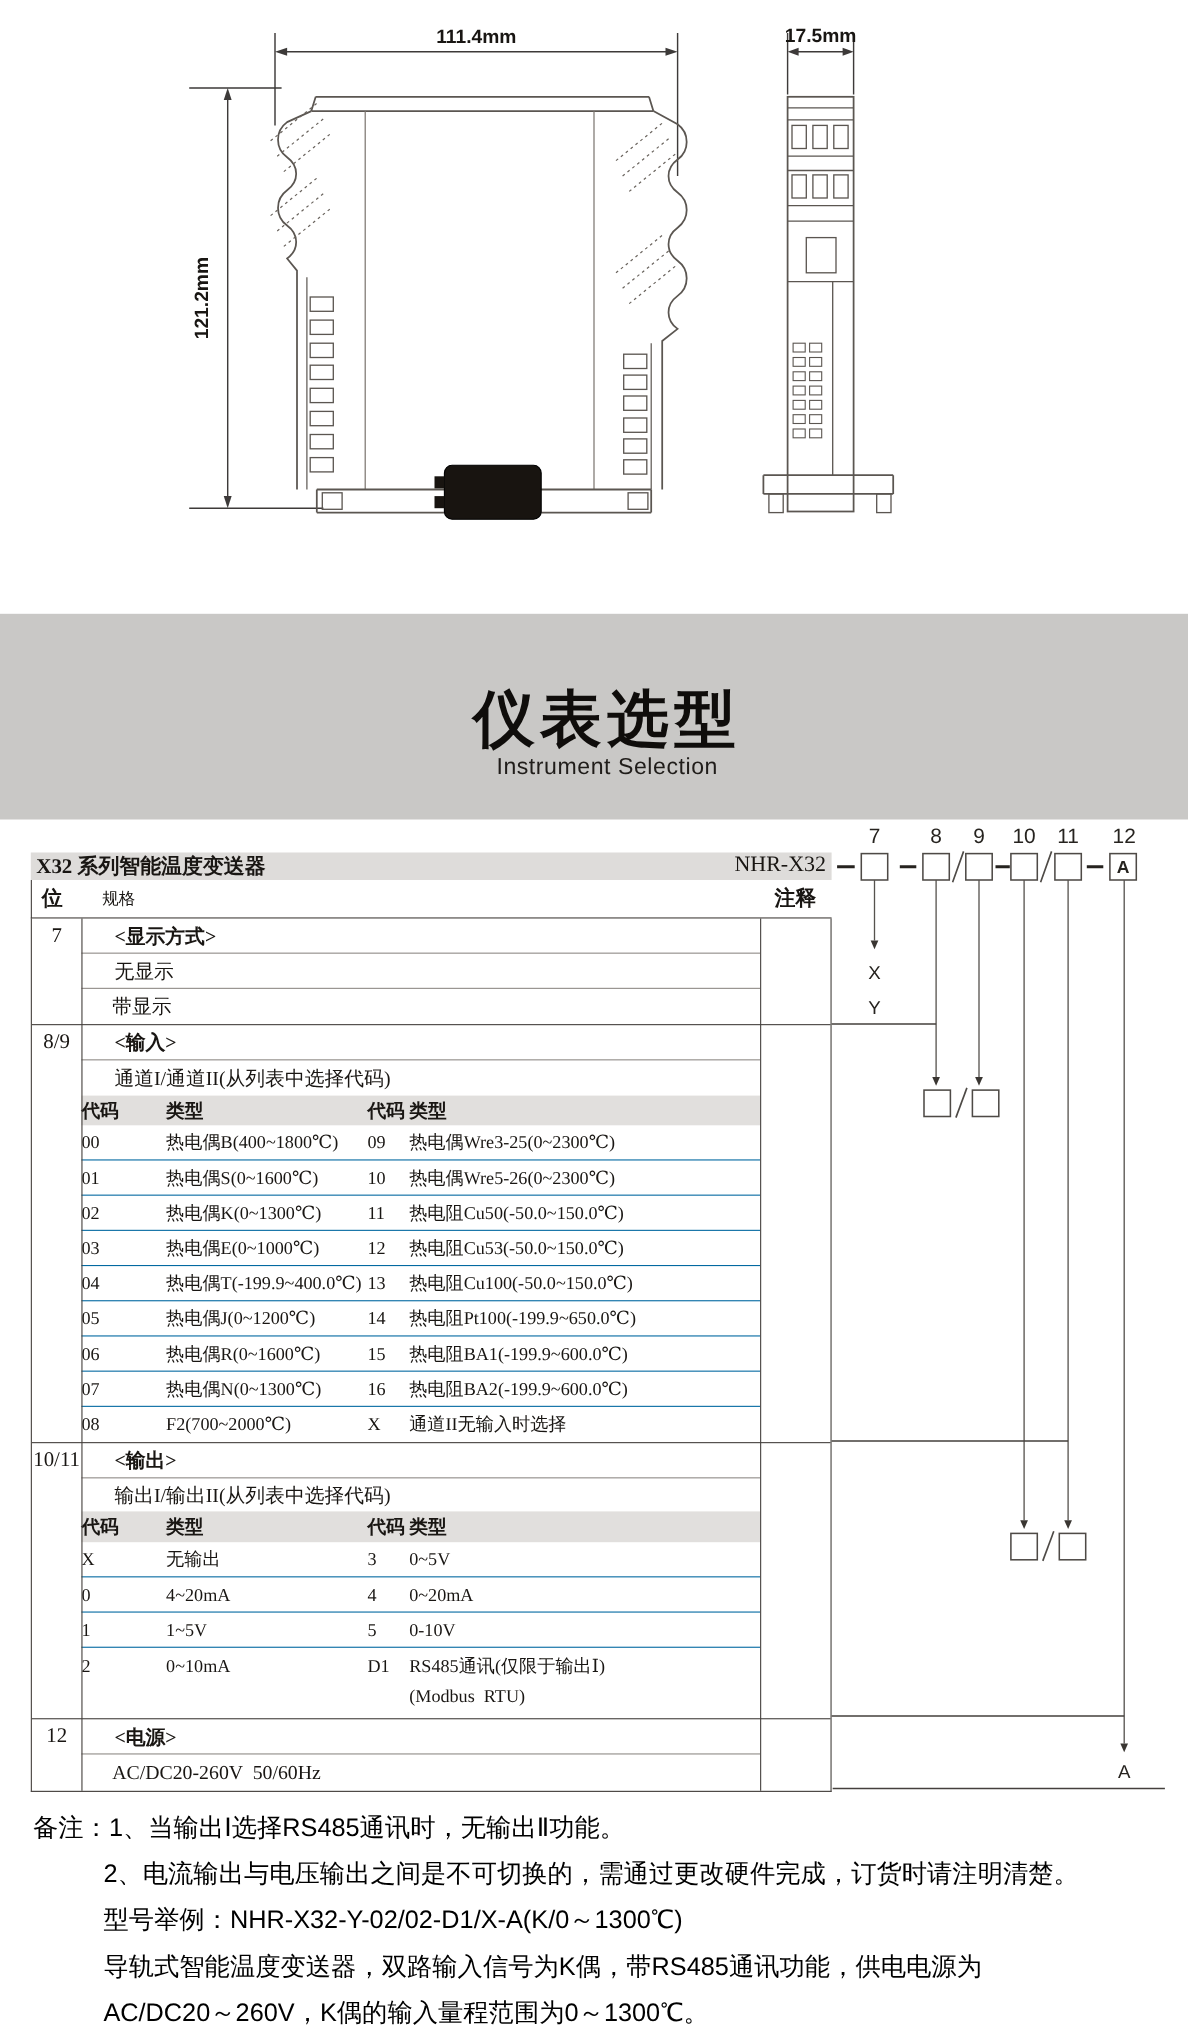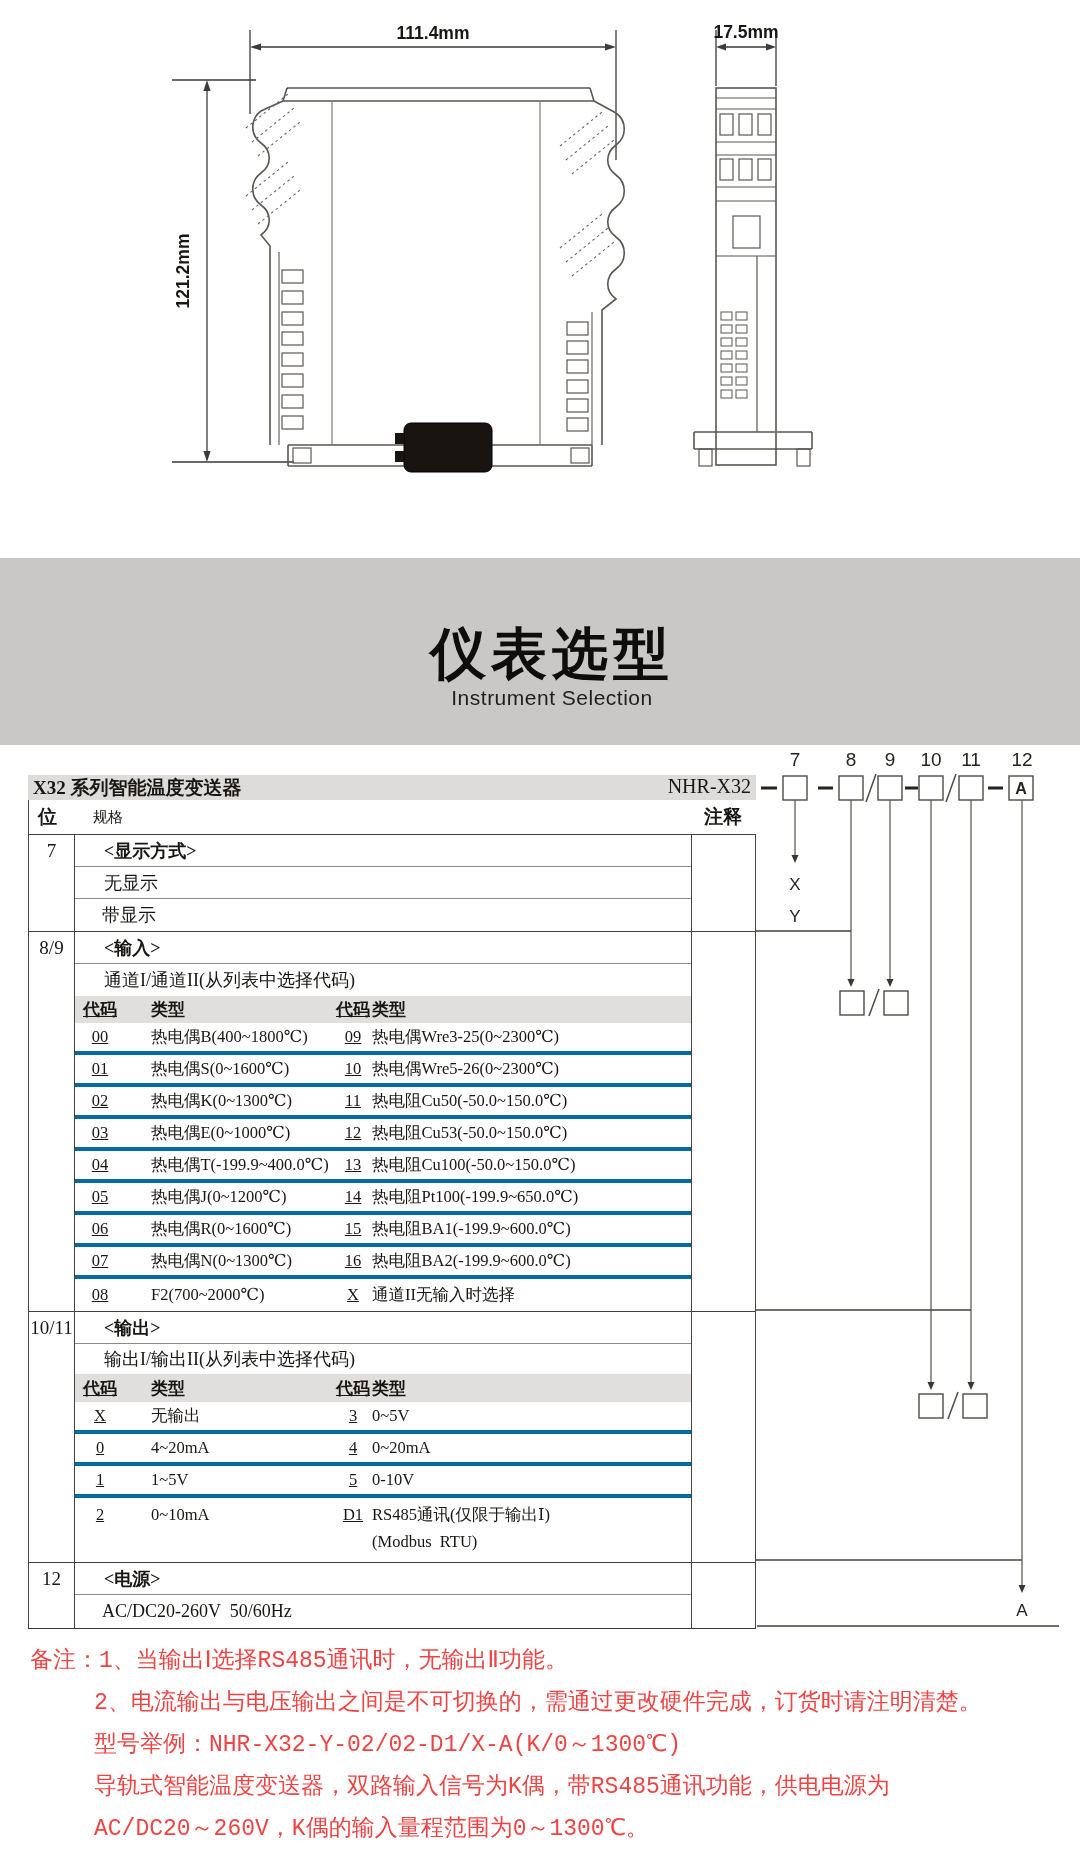--- a/index.html
+++ b/index.html
@@ -29,32 +29,32 @@
   .section{display:flex;border-bottom:1.5px solid #44403d;}
   .section:last-child{border-bottom:none;}
   .bit{width:45px;text-align:center;padding-top:5px;font-size:19px;box-sizing:border-box;}
   .content{width:617px;box-sizing:border-box;}
   .notecell{flex:1;}
   .srow{display:flex;align-items:center;padding-left:30px;font-size:18px;white-space:pre;box-sizing:border-box;}
   .srow.title{font-weight:bold;border-bottom:1px solid #8f8b87;}
   .srow.opt{border-bottom:1px solid #8f8b87;}
   .srow.opt.last{border-bottom:none;padding-left:28px;}
   .crow{display:grid;grid-template-columns:52px 208px 38px auto;align-items:center;font-size:16.5px;box-sizing:border-box;}
-  .crow.drow{border-bottom:4px solid #0369a1;}
+  .crow.drow{border-bottom:1px solid #0369a1;}
   .crow.drow.last{border-bottom:none;}
   .crow.ghead{background:#e1dfdd;font-weight:bold;font-size:17px;}
-  .c-code{text-align:center;white-space:pre;text-decoration:underline;}
+  .c-code{text-align:left;white-space:pre;}
   .c-type{padding-left:25px;white-space:pre;}
   .c-type2{white-space:pre;}
   .crow.top-align{align-items:start;padding-top:3px;}
   .crow.top-align > div{line-height:27px;}
   .two-line div{line-height:27px;}
   
   .notes{position:absolute;left:30px;top:1640px;width:1040px;
-         font-family:Liberation Mono, monospace;font-size:23px;color:#ef4444;}
+         font-family:Liberation Sans, sans-serif;font-size:23px;color:#000000;}
   .nline{height:42px;line-height:42px;white-space:pre;}
   .nline.ind{padding-left:64px;}
 </style>
 </head>
 <body>
 
 <div class="page">
 
   <svg class="draw" width="1080" height="540" viewBox="0 0 1080 540">
 

